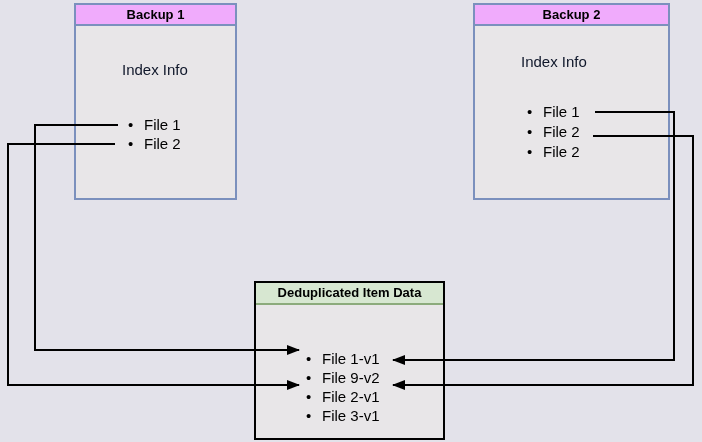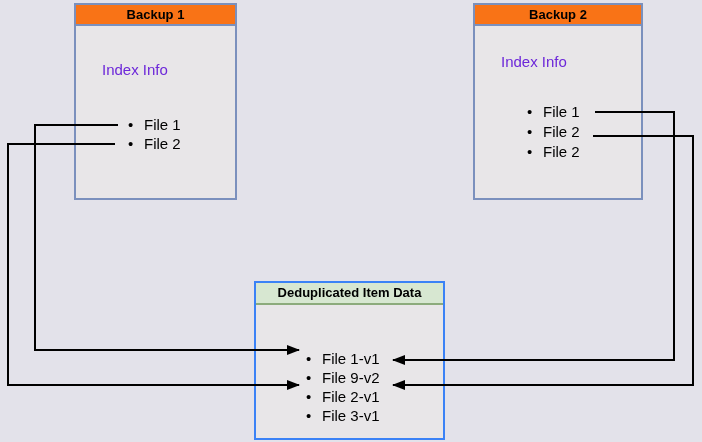--- a/index.html
+++ b/index.html
@@ -14,45 +14,46 @@
     background: #e3e2ea;
     overflow: hidden;
   }
   .node {
     position: absolute;
     box-sizing: border-box;
     background: #e8e6e8;
     z-index: 1;
   }
   .node.blue  { border: 2px solid #7b90bd; }
-  .node.green { border: 2px solid #3b82f6; }
+  .node.green { border: 2px solid #000000; }
   .node-header {
     box-sizing: border-box;
     text-align: center;
     font-weight: bold;
     font-size: 13px;
     color: #000;
   }
   .blue .node-header {
     height: 21px;
     line-height: 19px;
-    background: #f97316;
+    background: #f0abfc;
     border-bottom: 2px solid #7b90bd;
     text-align: center;
   }
   .green .node-header {
     height: 22px;
     line-height: 20px;
     background: #d7e7d1;
     border-bottom: 2px solid #8cab7c;
   }
   .body-label {
     position: absolute;
     font-size: 15px;
-    color: #6d28d9;
+    color: #0f172a;
+    margin-left: 20px;
   }
   ul.file-list {
     position: absolute;
     margin: 0;
     padding: 0;
     list-style: none;
   }
   ul.file-list li {
     font-size: 15px;
     color: #000;
@@ -85,21 +86,21 @@
 
   <div class="node blue b1" style="left:74px; top:3px; width:163px; height:197px;">
     <div class="node-header">Backup 1</div>
     <div class="body-label" style="left:26px; top:56px;">Index Info</div>
     <ul class="file-list" style="left:52px; top:110px;">
       <li>File 1</li>
       <li>File 2</li>
     </ul>
   </div>
 
-  <div class="node blue b2" style="left:473px; top:3px; width:170px; height:197px;">
+  <div class="node blue b2" style="left:473px; top:3px; width:197px; height:197px;">
     <div class="node-header">Backup 2</div>
     <div class="body-label" style="left:26px; top:48px;">Index Info</div>
     <ul class="file-list" style="left:52px; top:97px;">
       <li>File 1</li>
       <li>File 2</li>
       <li>File 2</li>
     </ul>
   </div>
 
   <div class="node green dd" style="left:254px; top:281px; width:191px; height:159px;">

